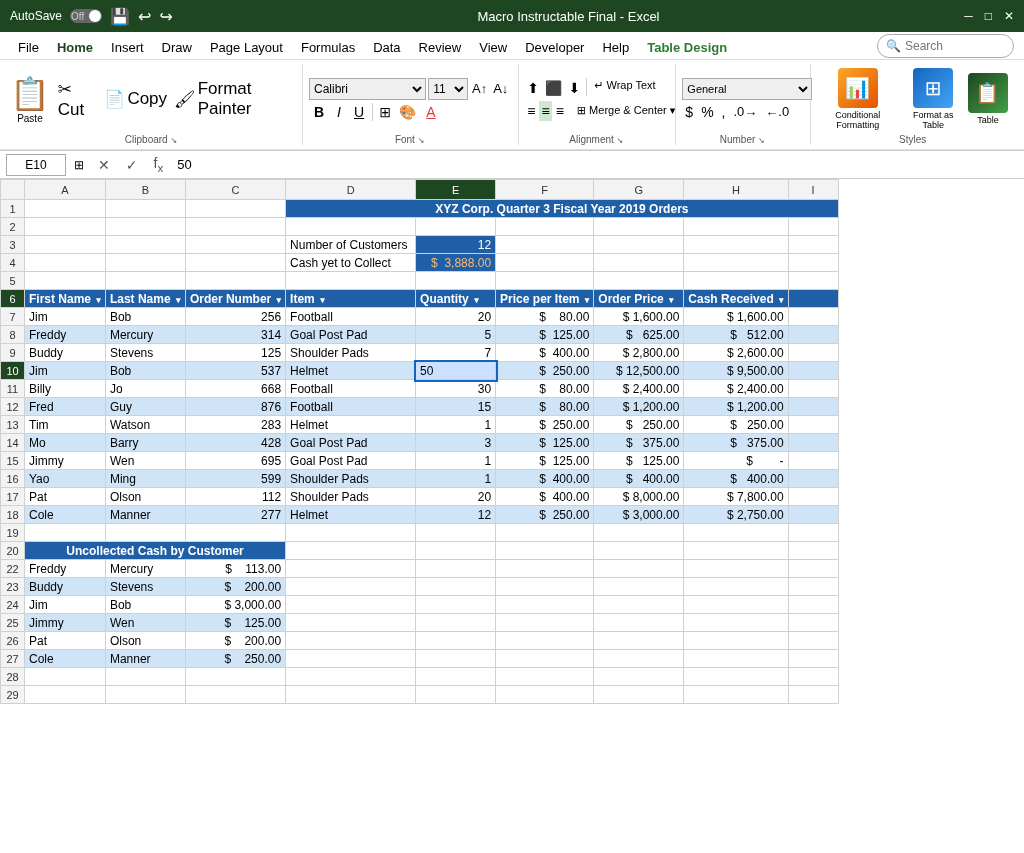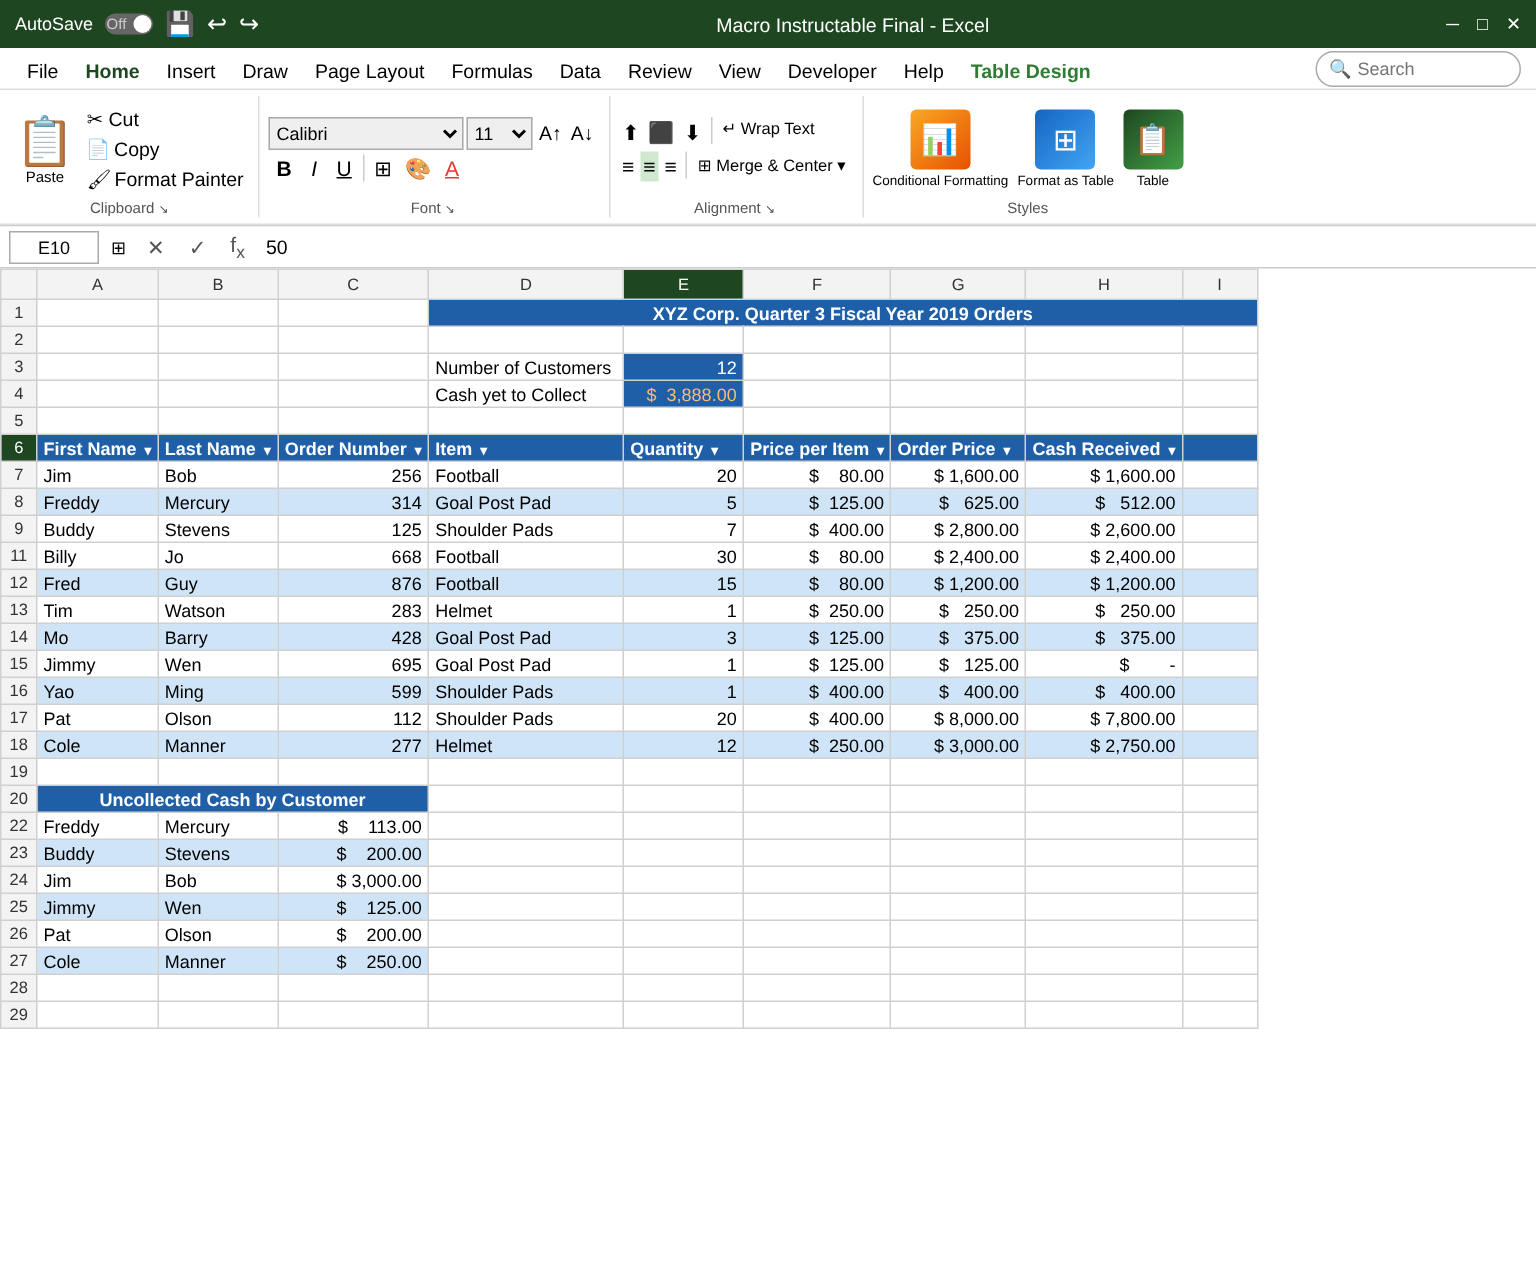--- a/index.html
+++ b/index.html
@@ -126,21 +126,21 @@
 
 <div class="ribbon">
   <div style="display:flex; align-items:stretch; padding:4px 8px; gap:6px; min-height:90px; border-bottom:1px solid #e0e0e0;">
 
     <div style="display:flex; flex-direction:column; border-right:1px solid #ddd; padding-right:8px; min-width:90px;">
       <div style="display:flex; gap:4px; flex:1; align-items:center;">
         <div style="font-size:40px; cursor:pointer; padding:2px; display:flex; flex-direction:column; align-items:center;">
           <span style="font-size:32px;">📋</span>
           <span style="font-size:10px;">Paste</span>
         </div>
-        <div style="display:flex; flex-direction:column; gap:3px; font-size:13px;">
+        <div style="display:flex; flex-direction:row; gap:3px; font-size:17px;">
           <div style="cursor:pointer; padding:1px 2px; border-radius:2px;">✂ Cut</div>
           <div style="cursor:pointer; padding:1px 2px; border-radius:2px; display:flex; align-items:center; gap:2px;">
             <span>📄</span>
               <span>Copy</span>
           </div>
           <div style="cursor:pointer; padding:1px 2px; border-radius:2px; display:flex; align-items:center; gap:2px;">
             <span>🖌</span>
               <span>Format Painter</span>
           </div>
         </div>
@@ -188,20 +188,35 @@
           <button style="border:none;background:none;cursor:pointer;font-size:14px;padding:2px;">≡</button>
           <button style="border:none;background:none;cursor:pointer;font-size:14px;padding:2px;background:#d0e8d0;">≡</button>
           <button style="border:none;background:none;cursor:pointer;font-size:14px;padding:2px;">≡</button>
           <div style="width:1px;background:#ccc;height:18px;margin:0 2px;"></div>
           <button style="border:none;background:none;cursor:pointer;font-size:11px;padding:1px 3px;white-space:nowrap;">⊞ Merge &amp; Center ▾</button>
         </div>
       </div>
       <div style="font-size:10px; color:#555; text-align:center;">Alignment <span style="font-size:8px;">↘</span></div>
     </div>
 
+    <div style="display:flex; flex-direction:column; border-right:1px solid #ddd; padding-right:8px; min-width:120px;">
+      <div style="flex:1; display:flex; flex-direction:column; gap:3px; justify-content:center;">
+        <select style="width:130px; height:22px; font-size:11px; border:1px solid #aaa;">
+          <option>General</option>
+        </select>
+        <div style="display:flex; gap:2px; align-items:center;">
+          <button style="border:none;background:none;cursor:pointer;font-size:14px;padding:1px 3px;">$</button>
+          <button style="border:none;background:none;cursor:pointer;font-size:14px;padding:1px 3px;">%</button>
+          <button style="border:none;background:none;cursor:pointer;font-size:14px;padding:1px 3px;">,</button>
+          <button style="border:none;background:none;cursor:pointer;font-size:13px;padding:1px 3px;">.0→</button>
+          <button style="border:none;background:none;cursor:pointer;font-size:13px;padding:1px 3px;">←.0</button>
+        </div>
+      </div>
+      <div style="font-size:10px; color:#555; text-align:center;">Number <span style="font-size:8px;">↘</span></div>
+    </div>
 
     <div style="display:flex; flex-direction:column; padding-right:8px; min-width:110px;">
       <div style="flex:1; display:flex; gap:6px; align-items:center; justify-content:center;">
         <div style="display:flex;flex-direction:column;align-items:center;cursor:pointer;gap:2px;">
           <div style="width:40px;height:40px;background:linear-gradient(135deg,#f9a825,#e65100);border-radius:4px;display:flex;align-items:center;justify-content:center;color:white;font-size:20px;">📊</div>
           <span style="font-size:9px;text-align:center;">Conditional Formatting</span>
         </div>
         <div style="display:flex;flex-direction:column;align-items:center;cursor:pointer;gap:2px;">
           <div style="width:40px;height:40px;background:linear-gradient(135deg,#1565c0,#42a5f5);border-radius:4px;display:flex;align-items:center;justify-content:center;color:white;font-size:20px;">⊞</div>
           <span style="font-size:9px;text-align:center;">Format as Table</span>
@@ -348,20 +363,32 @@
         <td class="cell tbl-odd">Stevens</td>
         <td class="cell tbl-odd num-right">125</td>
         <td class="cell tbl-odd">Shoulder Pads</td>
         <td class="cell tbl-odd num-right">7</td>
         <td class="cell tbl-odd num-right">$&nbsp;&nbsp;400.00</td>
         <td class="cell tbl-odd num-right">$&nbsp;2,800.00</td>
         <td class="cell tbl-odd num-right">$&nbsp;2,600.00</td>
         <td class="cell tbl-odd"></td>
       </tr>
 
+      <tr>
+        <td class="col-header row-header selected">10</td>
+        <td class="cell tbl-even">Jim</td>
+        <td class="cell tbl-even">Bob</td>
+        <td class="cell tbl-even num-right">537</td>
+        <td class="cell tbl-even">Helmet</td>
+        <td class="cell selected">50</td>
+        <td class="cell tbl-even num-right">$&nbsp;&nbsp;250.00</td>
+        <td class="cell tbl-even num-right">$&nbsp;12,500.00</td>
+        <td class="cell tbl-even num-right">$&nbsp;9,500.00</td>
+        <td class="cell tbl-even"></td>
+      </tr>
 
       <tr>
         <td class="col-header row-header">11</td>
         <td class="cell tbl-odd">Billy</td>
         <td class="cell tbl-odd">Jo</td>
         <td class="cell tbl-odd num-right">668</td>
         <td class="cell tbl-odd">Football</td>
         <td class="cell tbl-odd num-right">30</td>
         <td class="cell tbl-odd num-right">$&nbsp;&nbsp;&nbsp;&nbsp;80.00</td>
         <td class="cell tbl-odd num-right">$&nbsp;2,400.00</td>

